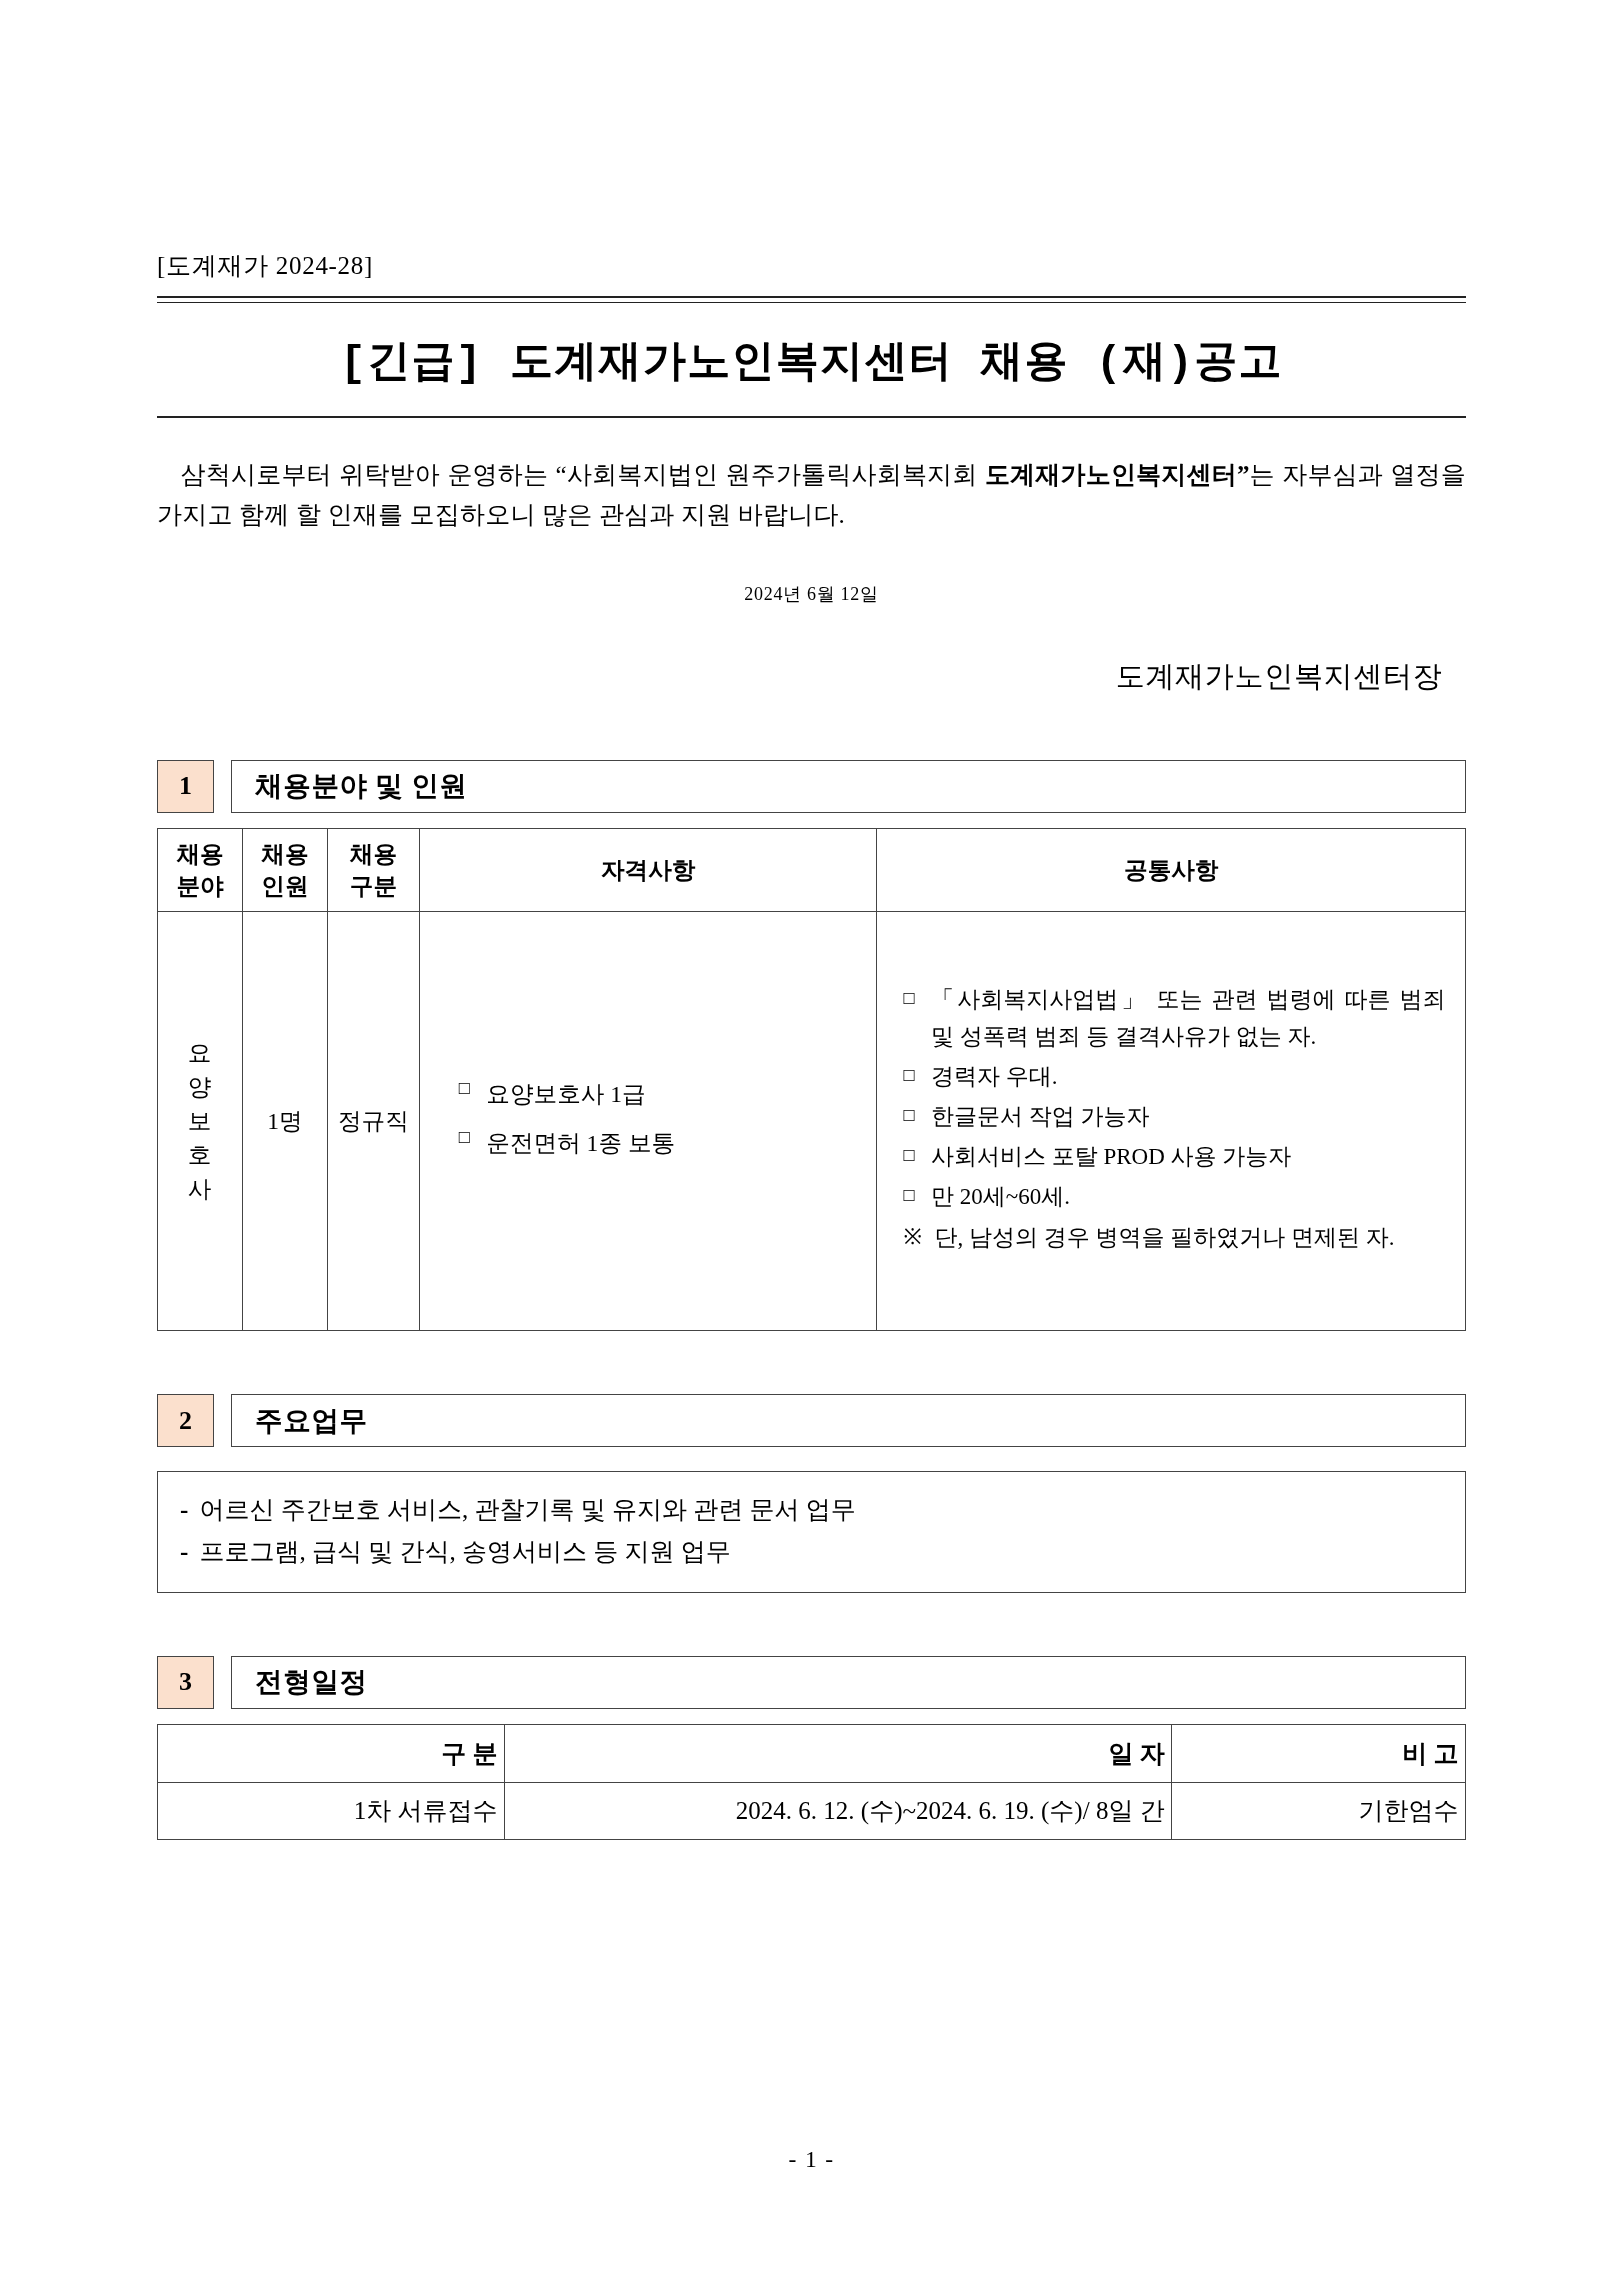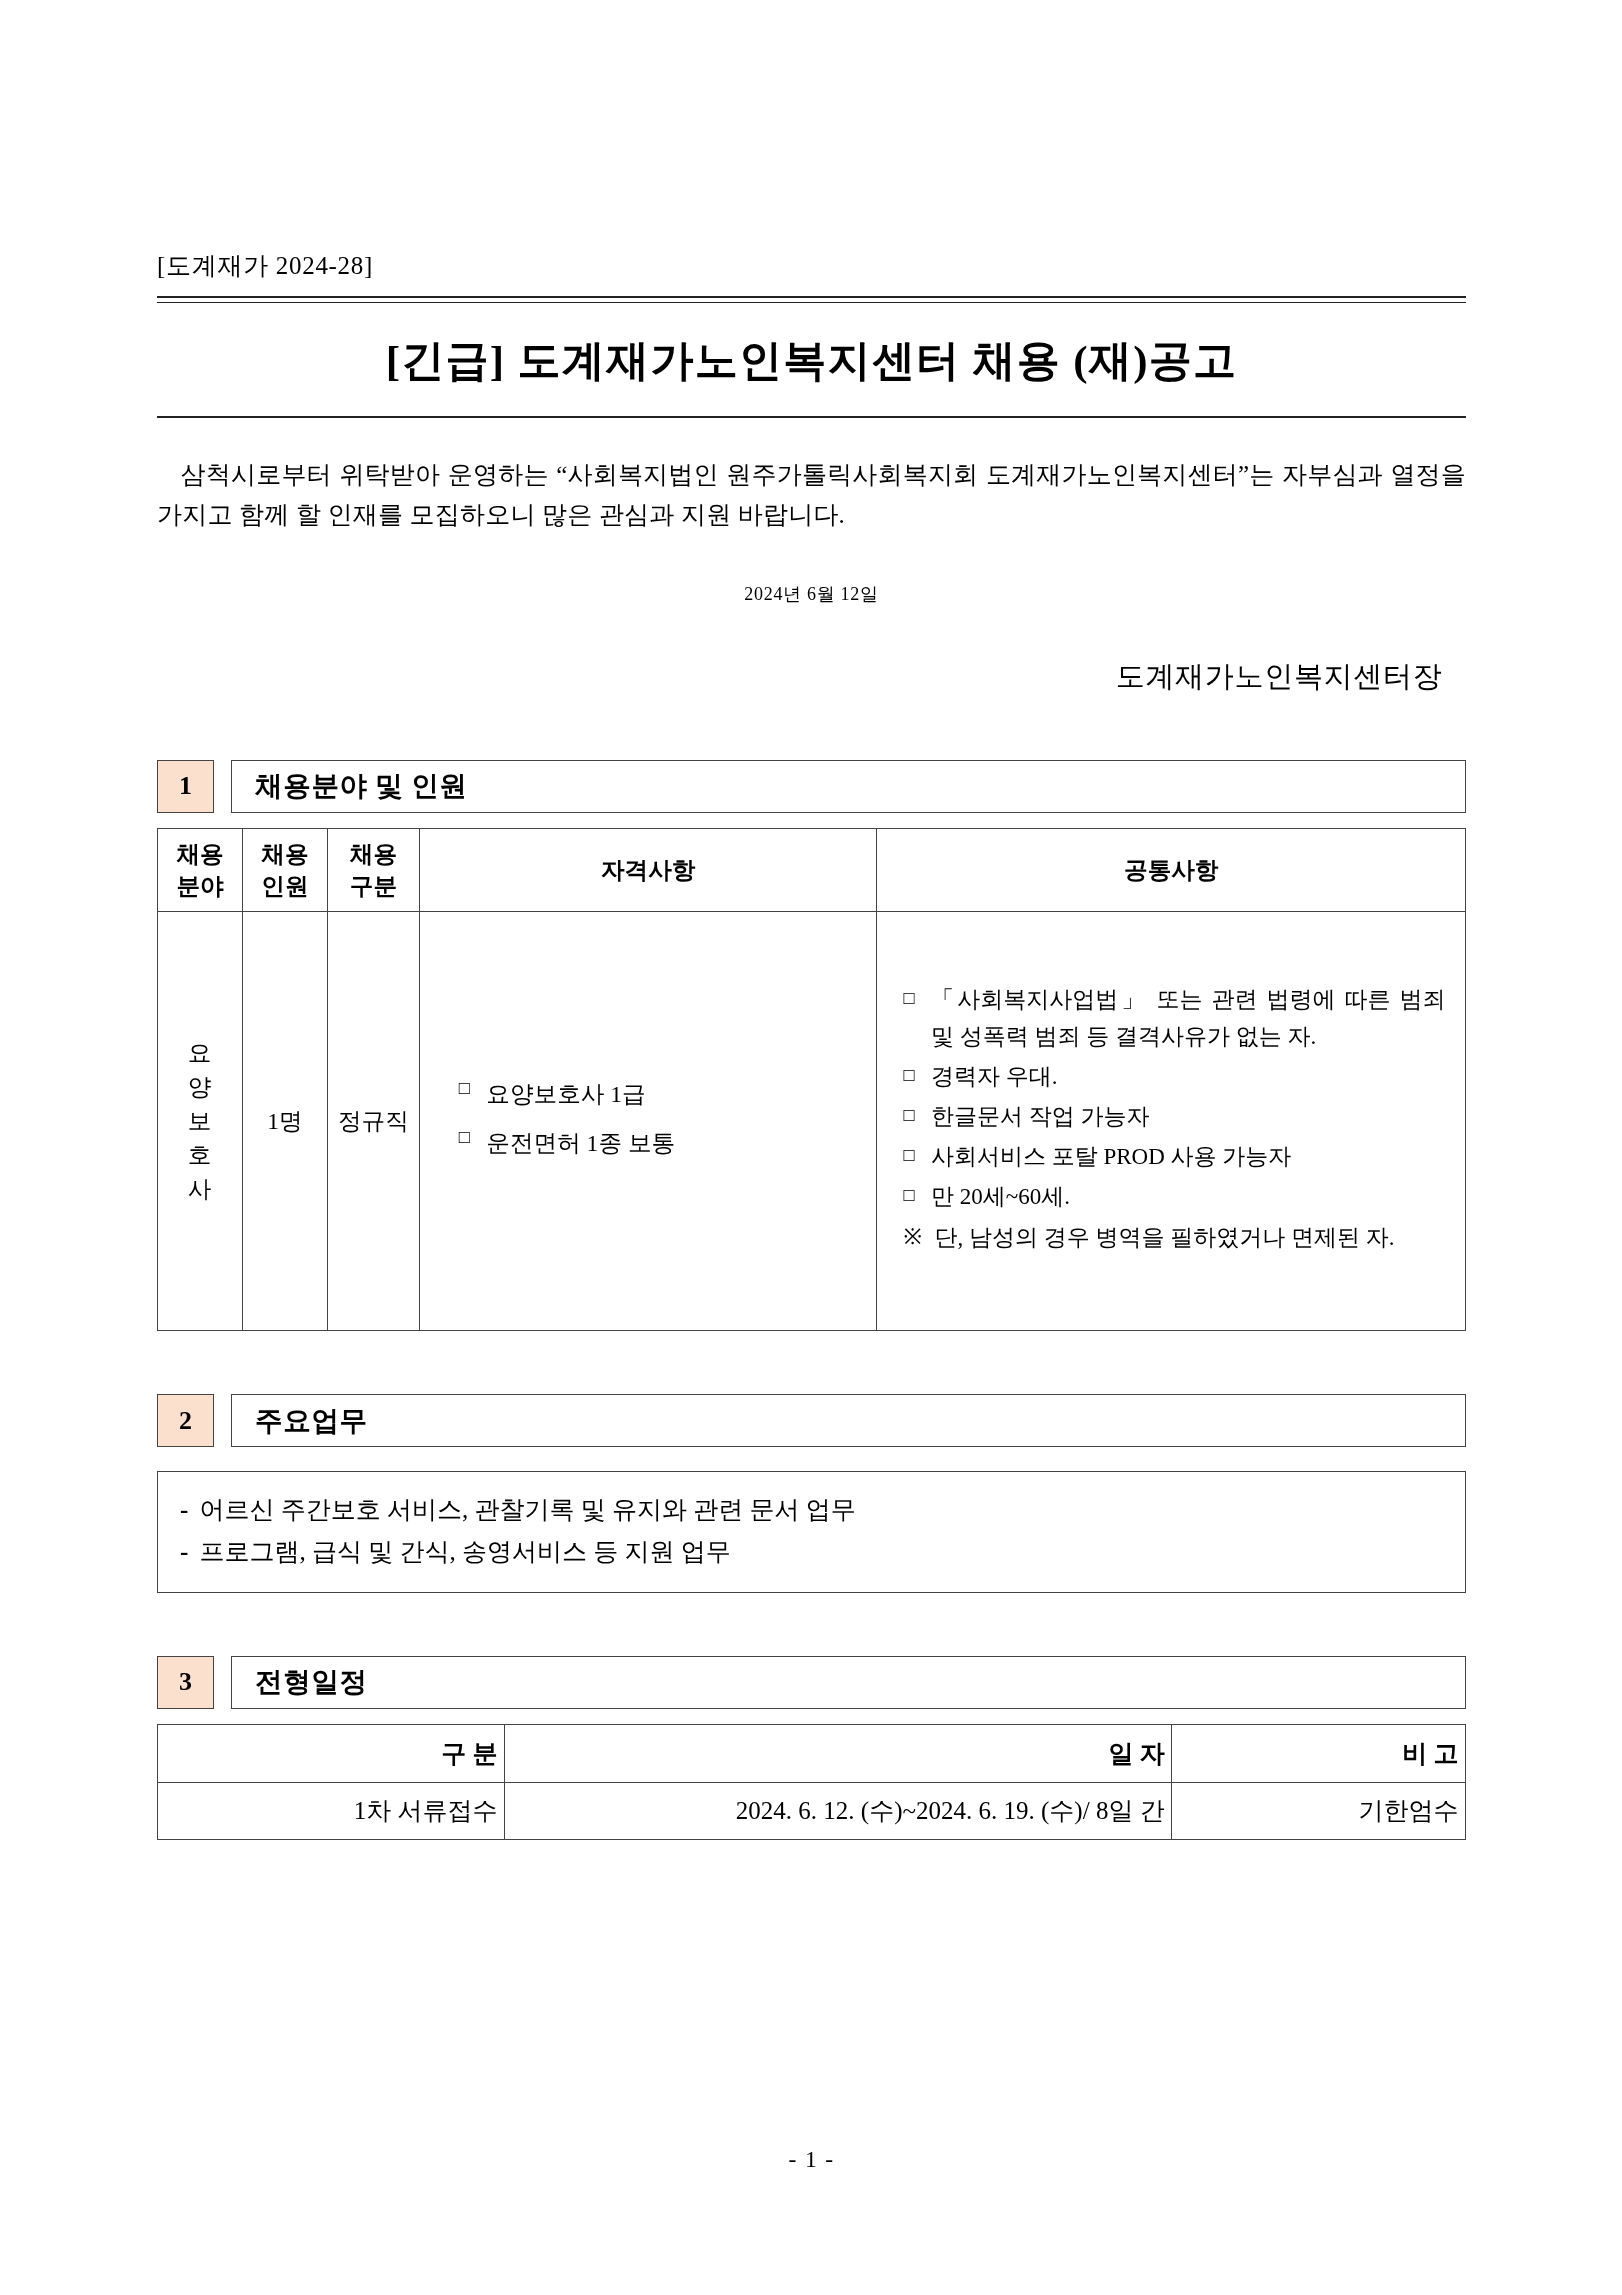--- a/index.html
+++ b/index.html
@@ -48,32 +48,32 @@
     border-top: 2px solid #222;
     margin-top: 0;
   }
 
   .title {
     text-align: center;
     font-size: 43px;
     font-weight: bold;
     letter-spacing: 1.3px;
     padding: 29px 0 26px 0;
-    font-family: Liberation Serif, serif;
+    font-family: Liberation Mono, monospace;
   }
 
   .intro {
     font-size: 25px;
     line-height: 1.62;
     margin-top: 37px;
     text-align: justify;
     letter-spacing: 0.2px;
   }
   .intro .indent { padding-left: 23.6px; }
-  .intro b { font-weight: normal; }
+  .intro b { font-weight: bold; }
 
   .date-line {
     text-align: center;
     font-size: 18px;
     margin-top: 46px;
     letter-spacing: 0.7px;
   }
 
   .signature {
     text-align: right;

